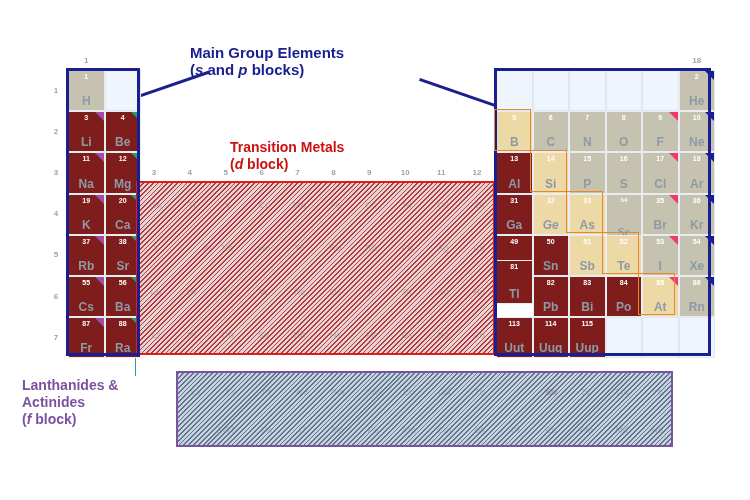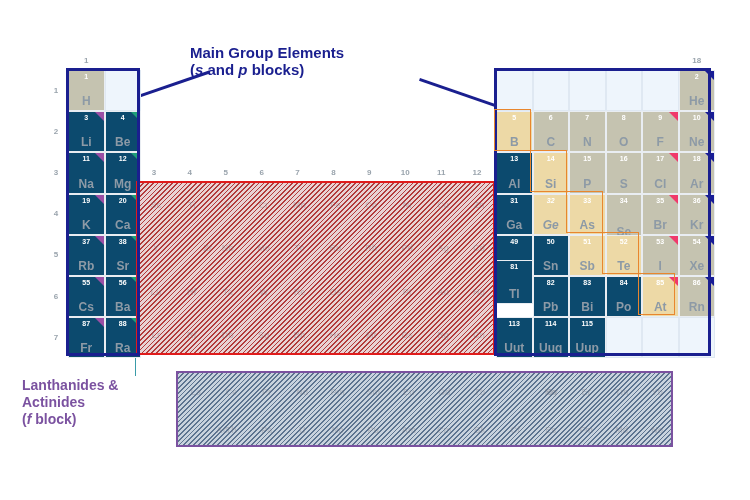--- a/index.html
+++ b/index.html
@@ -19,21 +19,21 @@
   .cell .num{
     position:absolute;left:0;right:0;top:1px;
     text-align:center;font-size:7px;font-weight:bold;
     color:#ffffff;letter-spacing:0px;line-height:9px;
   }
   .cell .sym{
     position:absolute;left:0;right:0;bottom:2px;
     text-align:center;font-size:12px;font-weight:bold;
     color:#8d9aa6;line-height:13px;
   }
-  .c-metal   {background:#0c4a6e;}
+  .c-metal   {background:#7f1d1d;}
   .c-metalloid{background:#edd9a6;}
   .c-nonmetal{background:#c5c3b0;}
   .c-empty   {background:#eef5fc;border-color:#dfe8f2;}
 
   
   .tri{position:absolute;top:0;right:0;width:0;height:0;
        border-style:solid;border-width:0 9px 9px 0;}
   .tri-alkali{border-color:transparent #9c4fa5 transparent transparent;}
   .tri-alkaline{border-color:transparent #1f9e78 transparent transparent;}
   .tri-halogen{border-color:transparent #f0396b transparent transparent;}
@@ -85,20 +85,26 @@
 
 <div id="stage">
 
   <div class="title t-main" style="left:190px;top:44px;width:250px;">
     <div>Main Group Elements</div>
     <div>
       <span>(</span><i>s</i><span> and </span><i>p</i><span> blocks)</span>
     </div>
   </div>
 
+  <div class="title t-trans" style="left:230px;top:139px;width:220px;">
+    <div>Transition Metals</div>
+    <div>
+      <span>(</span><i>d</i><span> block)</span>
+    </div>
+  </div>
 
   <div class="title t-f" style="left:22px;top:377px;width:152px;">
     <div>Lanthanides &amp;</div>
     <div>Actinides</div>
     <div>
       <span>(</span><i>f</i><span> block)</span>
     </div>
   </div>
 
   <div class="leader" style="left:138px;top:95px;width:75px;transform:rotate(-19deg);"></div>
@@ -283,21 +289,21 @@
         <div class="sym">Ga</div>
       </div>
       <div class="cell c-metalloid" style="left: 532.5px; top: 193.6px; width: 36.5px; height: 41.2px; font-style: italic;">
         <div class="num">32</div>
         <div class="sym">Ge</div>
       </div>
       <div class="cell c-metalloid" style="left: 569px; top: 193.6px; width: 36.5px; height: 41.2px;">
         <div class="num">33</div>
         <div class="sym">As</div>
       </div>
-      <div class="cell c-nonmetal" style="left: 605.5px; top: 193.6px; width: 36.5px; height: 48px;">
+      <div class="cell c-nonmetal" style="left: 605.5px; top: 193.6px; width: 36.5px; height: 48px; font-family: Liberation Serif, serif;">
         <div class="num">34</div>
         <div class="sym">Se</div>
       </div>
       <div class="cell c-nonmetal" style="left: 642px; top: 193.6px; width: 36.5px; height: 41.2px;">
         <div class="tri tri-halogen"></div>
         <div class="num">35</div>
         <div class="sym">Br</div>
       </div>
       <div class="cell c-nonmetal" style="left: 678.5px; top: 193.6px; width: 36.5px; height: 41.2px;">
         <div class="tri tri-noble"></div>

